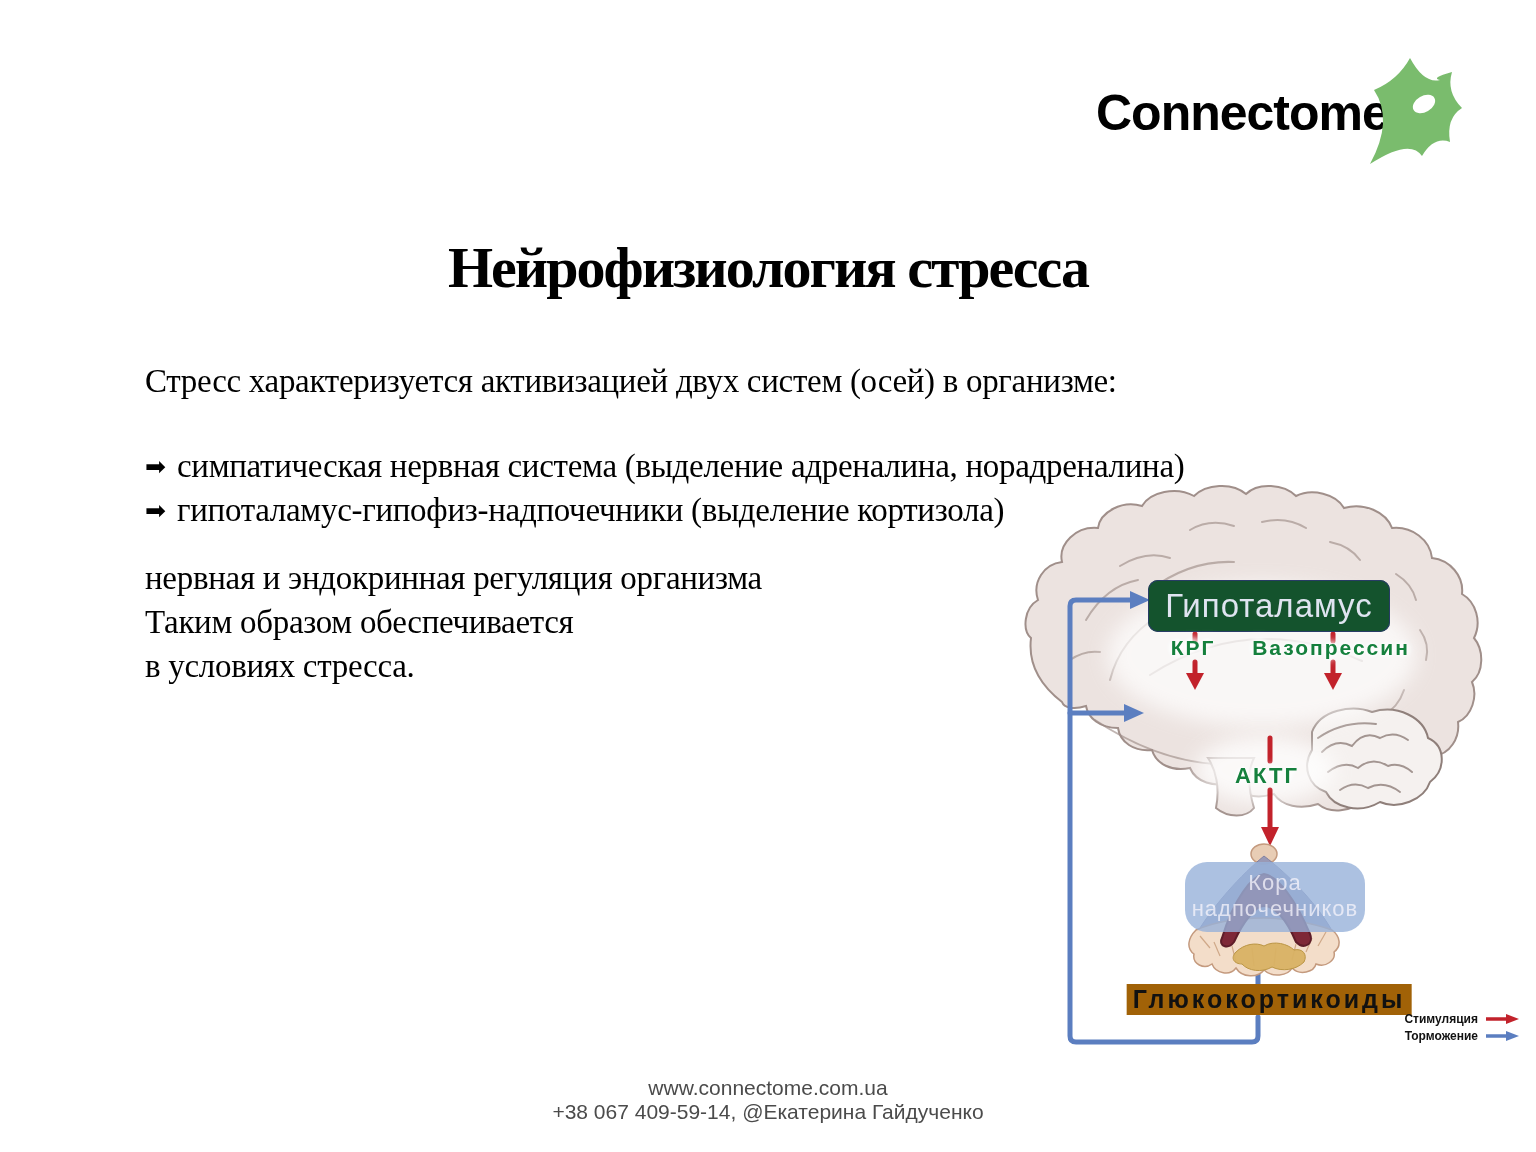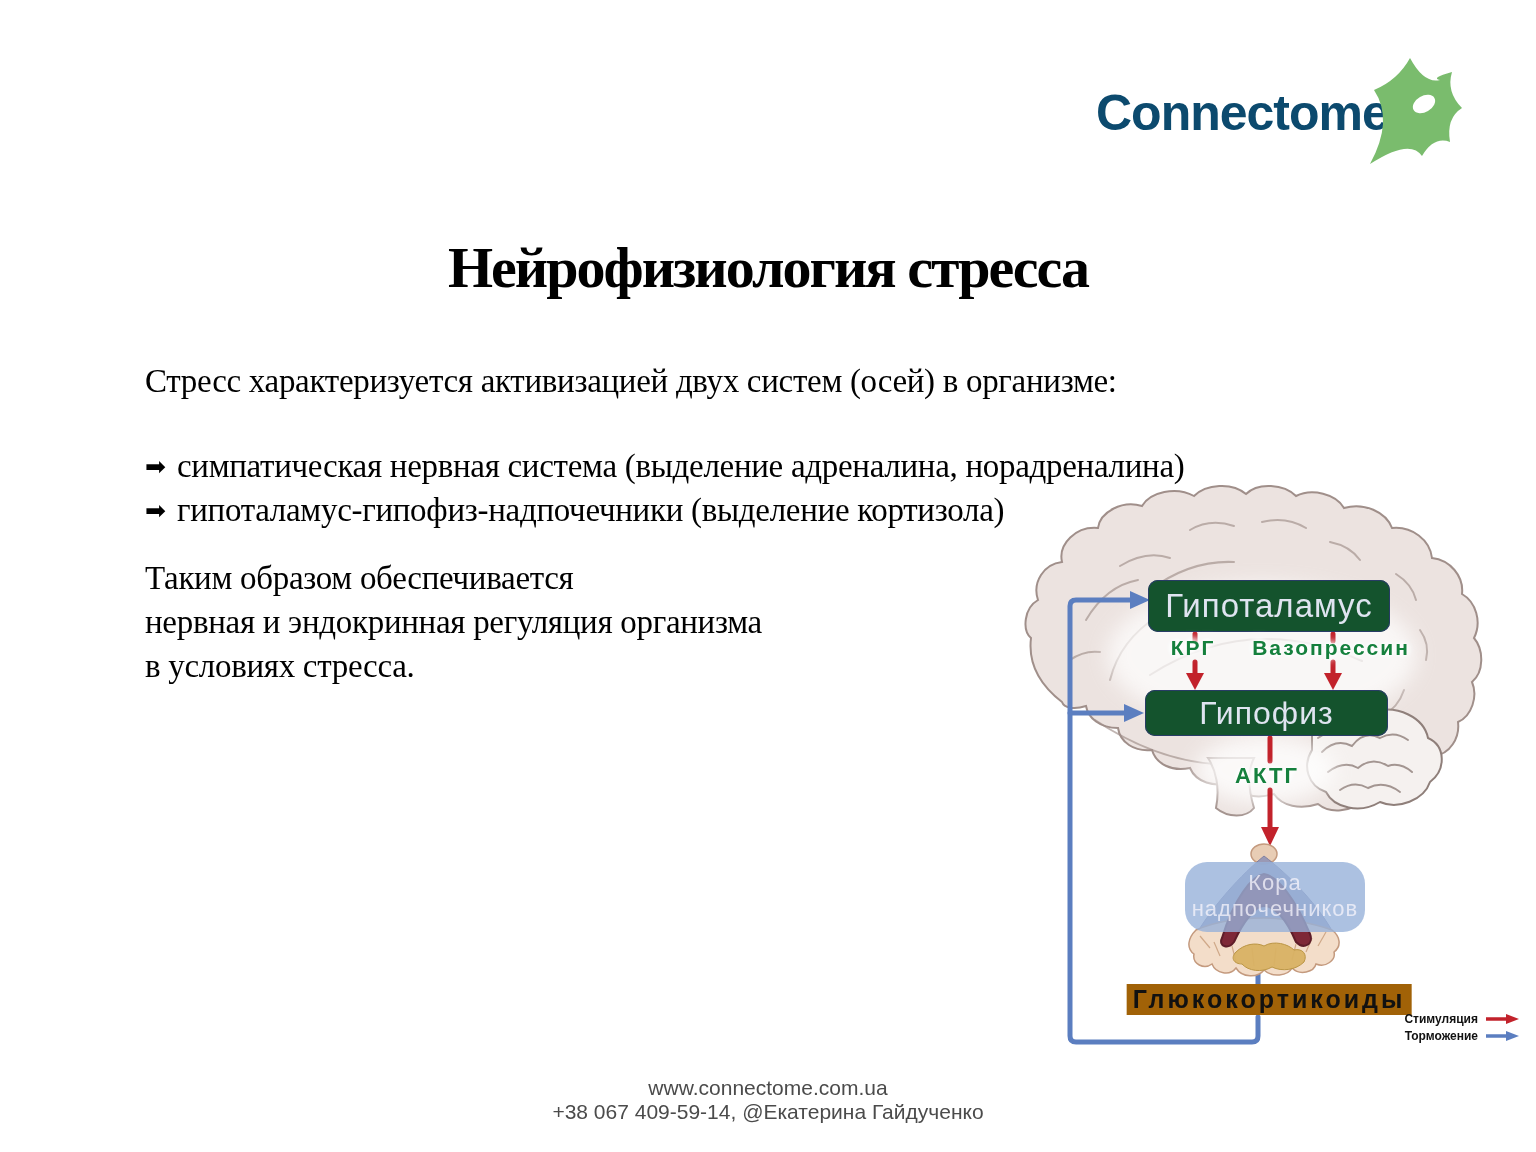--- a/index.html
+++ b/index.html
@@ -4,21 +4,21 @@
 <style>
   html,body{margin:0;padding:0;background:#888;}
   .slide{
     position:relative;width:1536px;height:1152px;background:#ffffff;
     overflow:hidden;font-family:"Liberation Serif",serif;color:#000;
   }
   
   .brand{
     position:absolute;left:1096px;top:84px;
     font-family:"Liberation Sans",sans-serif;font-weight:bold;
-    font-size:50px;letter-spacing:-1px;color:#0c4a6e;white-space:nowrap;
+    font-size:50px;letter-spacing:-1px;color:#000000;white-space:nowrap;
   }
   .neuron{position:absolute;left:1364px;top:56px;}
   
   .title{
     position:absolute;left:0;top:234px;width:1536px;text-align:center;
     font-size:58px;font-weight:bold;letter-spacing:-2px;
     font-family:"Liberation Serif",serif;
   }
   .intro{position:absolute;left:145px;top:363px;font-size:33px;letter-spacing:-0.3px;white-space:nowrap;}
   .bullet{position:absolute;left:145px;display:flex;align-items:center;gap:11px;white-space:nowrap;}
@@ -85,22 +85,22 @@
   <div class="bullet bullet1">
     <span class="marker">➡</span>
     <span class="btxt">симпатическая нервная система (выделение адреналина, норадреналина)</span>
   </div>
   <div class="bullet bullet2">
     <span class="marker">➡</span>
     <span class="btxt">гипоталамус-гипофиз-надпочечники (выделение кортизола)</span>
   </div>
 
   <div class="conclusion">
+    <div>нервная и эндокринная регуляция организма</div>
     <div>Таким образом обеспечивается</div>
-    <div>нервная и эндокринная регуляция организма</div>
     <div>в условиях стресса.</div>
   </div>
 
   <svg class="art" width="536" height="600" viewBox="0 0 536 600">
     <defs>
       <filter id="soft" x="-50%" y="-50%" width="200%" height="200%">
         <feGaussianBlur stdDeviation="10"></feGaussianBlur>
       </filter>
     </defs>
 
@@ -180,21 +180,20 @@
           <path d="M326 462 L318 476"></path>
       </g>
       <path d="M222 468 C234 428 252 406 264 404 C278 406 296 430 310 464 C314 474 304 480 296 472
                C286 448 274 436 264 436 C256 436 244 450 234 472 C228 480 218 476 222 468 Z" fill="#7e2837" stroke="#5e1d29" stroke-width="2"></path>
       <path d="M236 482 C244 474 256 472 264 476 C274 470 288 474 294 480 C302 478 308 484 304 492
                C296 500 282 502 272 497 C262 503 248 501 242 494 C234 494 230 488 236 482 Z" fill="#d9b264" stroke="#b8923f" stroke-width="1" opacity="0.95"></path>
     </g>
   </svg>
 
   <div class="node node-hypo">Гипоталамус</div>
-  <div class="node node-pit">Гипофиз</div>
   <div class="node-adrenal">Кора надпочечников</div>
 
   <div class="hormone krg">КРГ</div>
   <div class="hormone vaso">Вазопрессин</div>
   <div class="hormone acth">АКТГ</div>
   <div class="gluco">Глюкокортикоиды</div>
 
   <div class="legend">
     <div class="legend-row">
       <span>Стимуляция</span>

